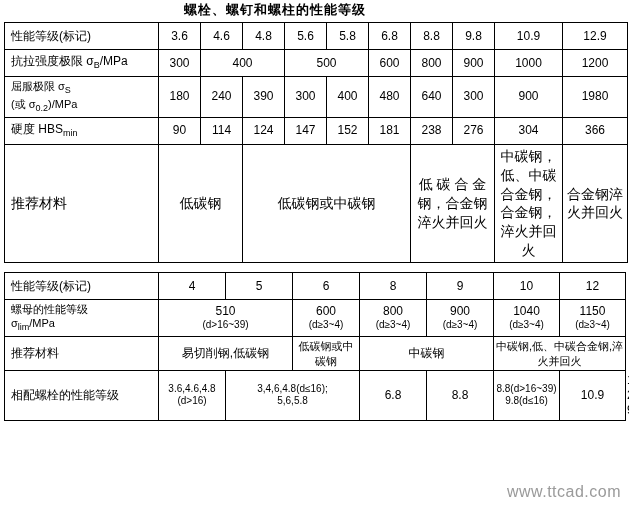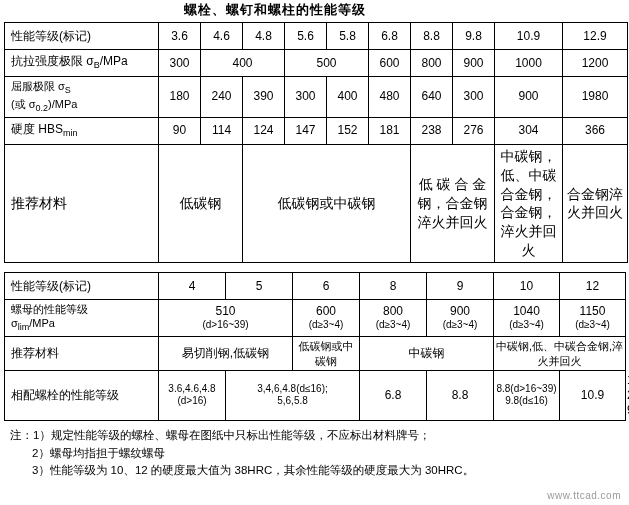--- a/index.html
+++ b/index.html
@@ -52,21 +52,21 @@
     padding:0 0 0 6px;
     font-size:11.5px;
     line-height:1.55;
   }
   .notes div{white-space:nowrap;}
   .notes .ind{padding-left:22px;}
   .watermark{
     position:absolute;
     right:8px;
     bottom:4px;
-    font-size:10px;
+    font-size:16px;
     color:#9a9a9a;
     letter-spacing:0.5px;
   }
   .nowrap{white-space:nowrap;}
 </style>
 </head>
 <body>
 
 <div class="wrap">
 
@@ -237,21 +237,16 @@
       <td class="small">
         <div>8.8(d&gt;16~39)</div>
         <div>9.8(d≤16)</div>
       </td>
       <td>10.9</td>
       <td>12.9</td>
     </tr>
   </tbody>
     </table>
 
-  <div class="notes">
-    <div>注：1）规定性能等级的螺栓、螺母在图纸中只标出性能等级，不应标出材料牌号；</div>
-    <div class="ind">2）螺母均指担于螺纹螺母</div>
-    <div class="ind">3）性能等级为 10、12 的硬度最大值为 38HRC，其余性能等级的硬度最大为 30HRC。</div>
-  </div>
 
 </div>
 
 <div class="watermark">www.ttcad.com</div>
 
 </body></html>

